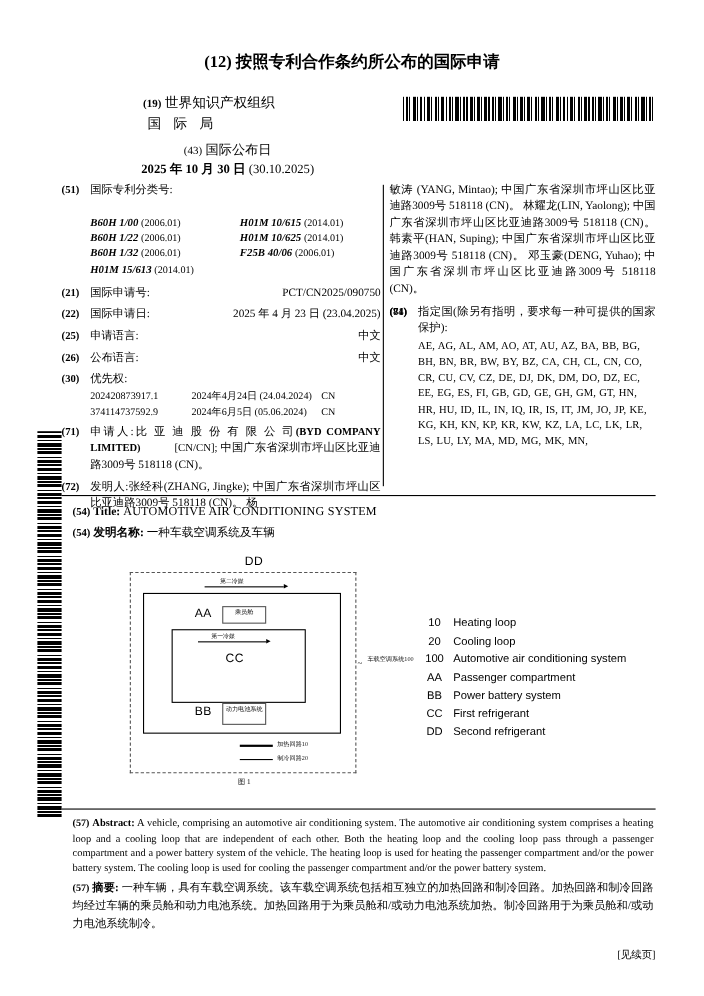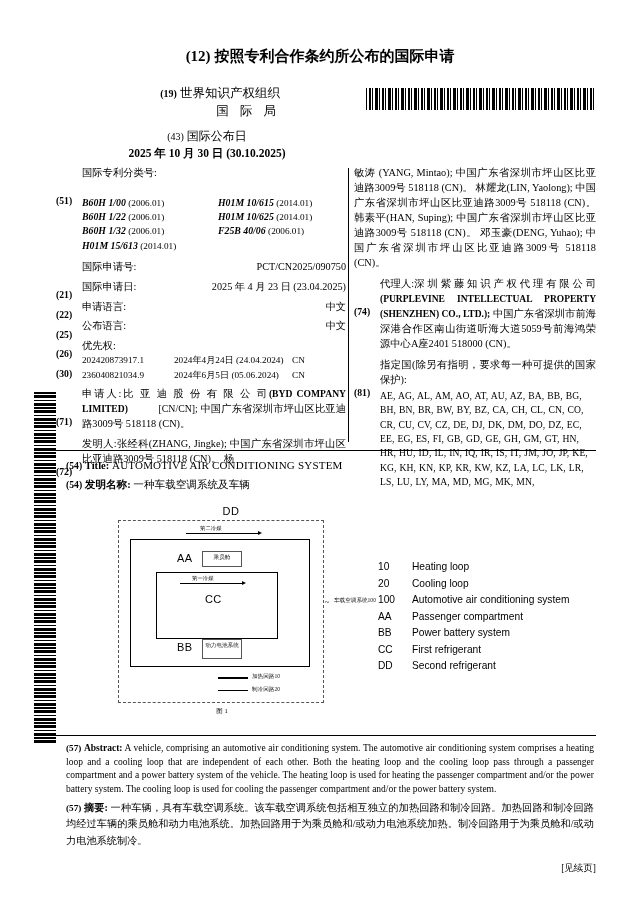--- a/index.html
+++ b/index.html
@@ -49,39 +49,39 @@
     font-size: 15px;
     font-weight: bold;
   }
   .hdr-12 .num { font-weight: bold; }
 
   .hdr-left {
     position: absolute;
     left: 130px;
     top: 84px;
     width: 150px;
-    text-align: right;
+    text-align: left;
     line-height: 1.45;
   }
   .hdr-left .l1 { font-size: 12.5px; white-space: nowrap; }
   .hdr-left .l1 .tag { font-weight: bold; font-size: 10px; }
   .hdr-left .l2 { font-size: 12.5px; letter-spacing: 4px; padding-left: 4px; }
 
   .hdr-pubdate {
     position: absolute;
     left: 122px;
     top: 128px;
     width: 170px;
     text-align: center;
     line-height: 1.45;
   }
   .hdr-pubdate .row1 { font-size: 12px; white-space: nowrap; }
   .hdr-pubdate .row1 .tag { font-weight: normal; font-size: 10px; }
   .hdr-pubdate .row2 { font-size: 11.5px; white-space: nowrap; font-weight: bold; }
-  .hdr-pubdate .row2 .cn { font-weight: bold; }
+  .hdr-pubdate .row2 .cn { font-weight: normal; }
 
   
   .wipo {
     position: absolute;
     left: 288px;
     top: 86px;
     width: 72px;
     height: 66px;
   }
   .wipo-mark { position: absolute; left: 8px; top: 0; width: 56px; height: 42px; }
@@ -165,21 +165,20 @@
     margin-bottom: 5px;
     font-size: 10.3px;
     line-height: 1.42;
   }
   .fld .code {
     position: absolute;
     left: 0;
     top: 0;
     font-weight: bold;
     font-size: 9.7px;
-    margin-top: 28px;
   }
   .fld .lbl-cn { font-size: 10.3px; }
 
   .ipc-grid {
     display: grid;
     grid-template-columns: 130px 1fr;
     column-gap: 6px;
     row-gap: 0px;
     margin-top: 15px;
   }
@@ -358,21 +357,21 @@
   
   .ref-legend {
     position: absolute;
     left: 378px;
     top: 559px;
     font-family: "Liberation Sans", sans-serif;
     font-size: 10.2px;
     line-height: 1.62;
   }
   .ref-row { display: flex; }
-  .ref-row .k { width: 34px; text-align: left; }
+  .ref-row .k { width: 34px; text-align: center; }
   .ref-row .v { white-space: nowrap; }
 
   
   .abs {
     position: absolute;
     left: 66px;
     width: 528px;
     font-size: 9.5px;
     line-height: 1.44;
     text-align: justify;
@@ -478,21 +477,21 @@
 
       <div class="fld">
         <span class="code">(30)</span>
         <span>优先权:</span>
         <div class="pri-row">
           <span>202420873917.1</span>
           <span class="dt">2024年4月24日 (24.04.2024)</span>
           <span>CN</span>
         </div>
         <div class="pri-row">
-          <span>236040821034.9</span>
+          <span>374114737592.9</span>
           <span class="dt">2024年6月5日 (05.06.2024)</span>
           <span>CN</span>
         </div>
       </div>
 
       <div class="fld">
         <span class="code">(71)</span>
         <div class="para">
           <span>申请人:</span><span>比 亚 迪 股 份 有 限 公 司</span><span class="en">(BYD COMPANY LIMITED)</span>
           <span class="ad">[CN/CN];</span>
@@ -508,25 +507,20 @@
       </div>
 
     </div>
 
     <div class="col-right">
 
       <div class="rt-para">敏涛 (YANG, Mintao); 中国广东省深圳市坪山区比亚迪路3009号 518118 (CN)。 林耀龙(LIN, Yaolong); 中国广东省深圳市坪山区比亚迪路3009号 518118 (CN)。 韩素平(HAN, Suping); 中国广东省深圳市坪山区比亚迪路3009号 518118 (CN)。 邓玉豪(DENG, Yuhao); 中国广东省深圳市坪山区比亚迪路3009号 518118 (CN)。</div>
 
       <div class="fld" style="margin-top:7px">
         <span class="code">(74)</span>
-        <div class="rt-para">
-          <span>代理人:</span><span>深 圳 紫 藤 知 识 产 权 代 理 有 限 公 司</span>
-          <span class="en">(PURPLEVINE INTELLECTUAL PROPERTY (SHENZHEN) CO., LTD.);</span>
-          <span>中国广东省深圳市前海深港合作区南山街道听海大道5059号前海鸿荣源中心A座2401 518000 (CN)。</span>
-        </div>
       </div>
 
       <div class="fld" style="margin-top:6px">
         <span class="code">(81)</span>
         <div class="rt-para" style="margin-bottom:1px">指定国(除另有指明，要求每一种可提供的国家保护):</div>
         <div class="countries">AE, AG, AL, AM, AO, AT, AU, AZ, BA, BB, BG, BH, BN, BR, BW, BY, BZ, CA, CH, CL, CN, CO, CR, CU, CV, CZ, DE, DJ, DK, DM, DO, DZ, EC, EE, EG, ES, FI, GB, GD, GE, GH, GM, GT, HN, HR, HU, ID, IL, IN, IQ, IR, IS, IT, JM, JO, JP, KE, KG, KH, KN, KP, KR, KW, KZ, LA, LC, LK, LR, LS, LU, LY, MA, MD, MG, MK, MN,</div>
       </div>
 
     </div>
   </div>

